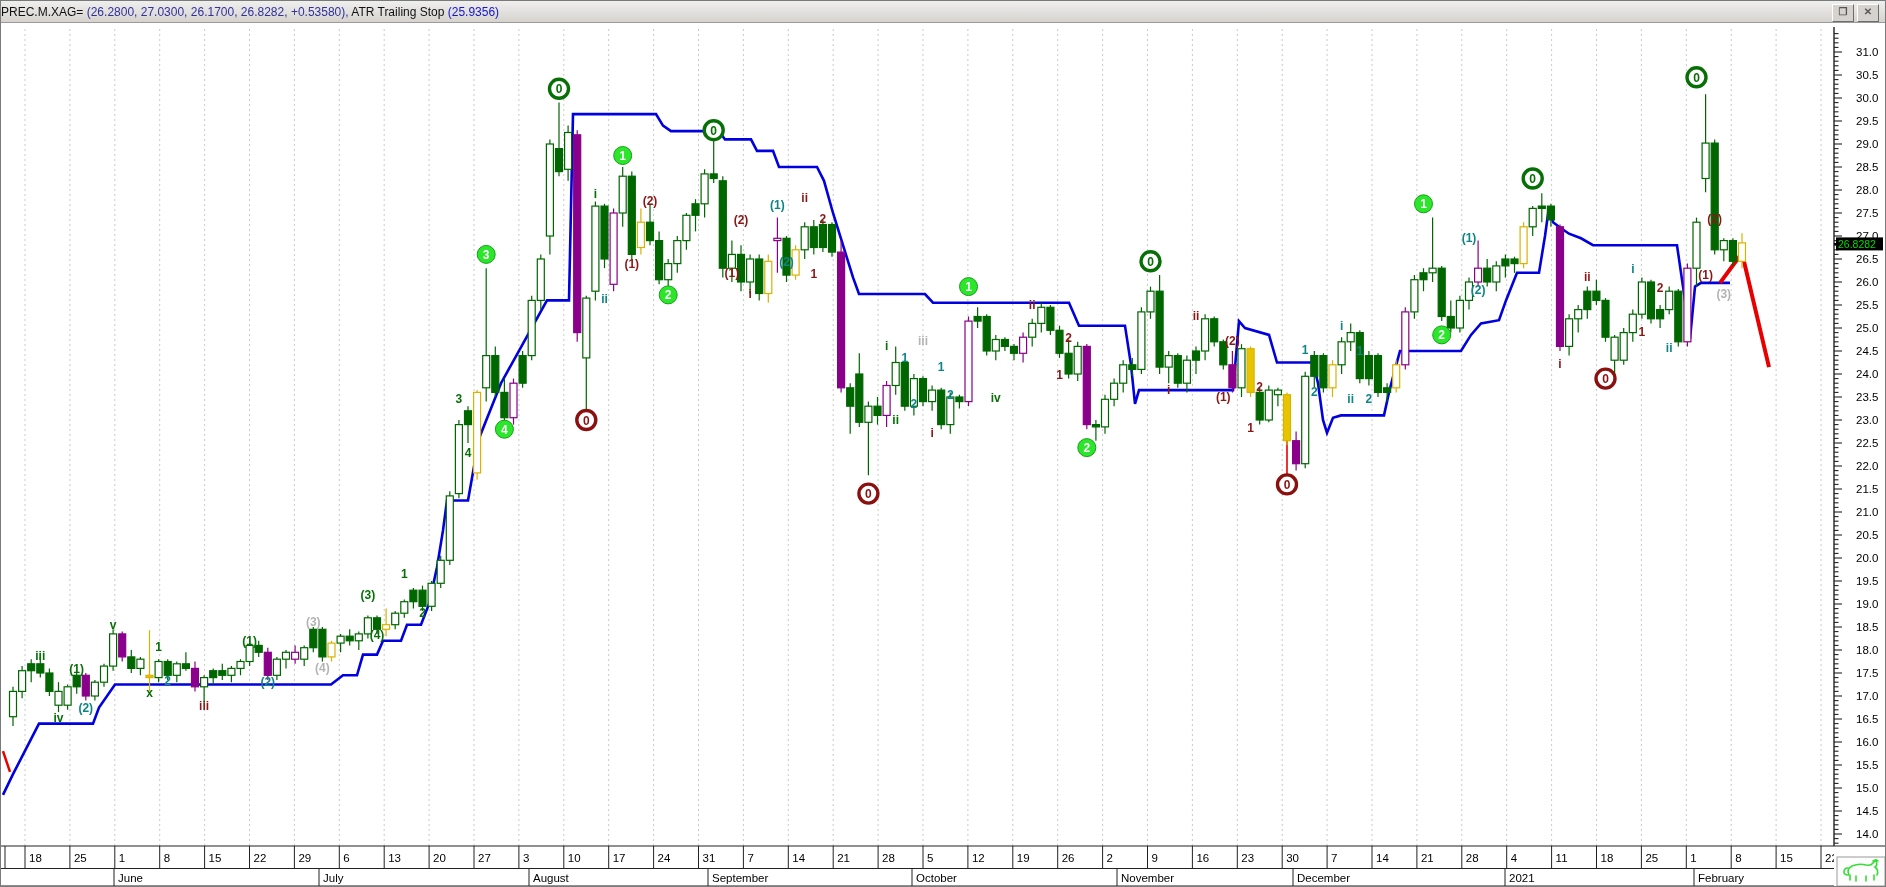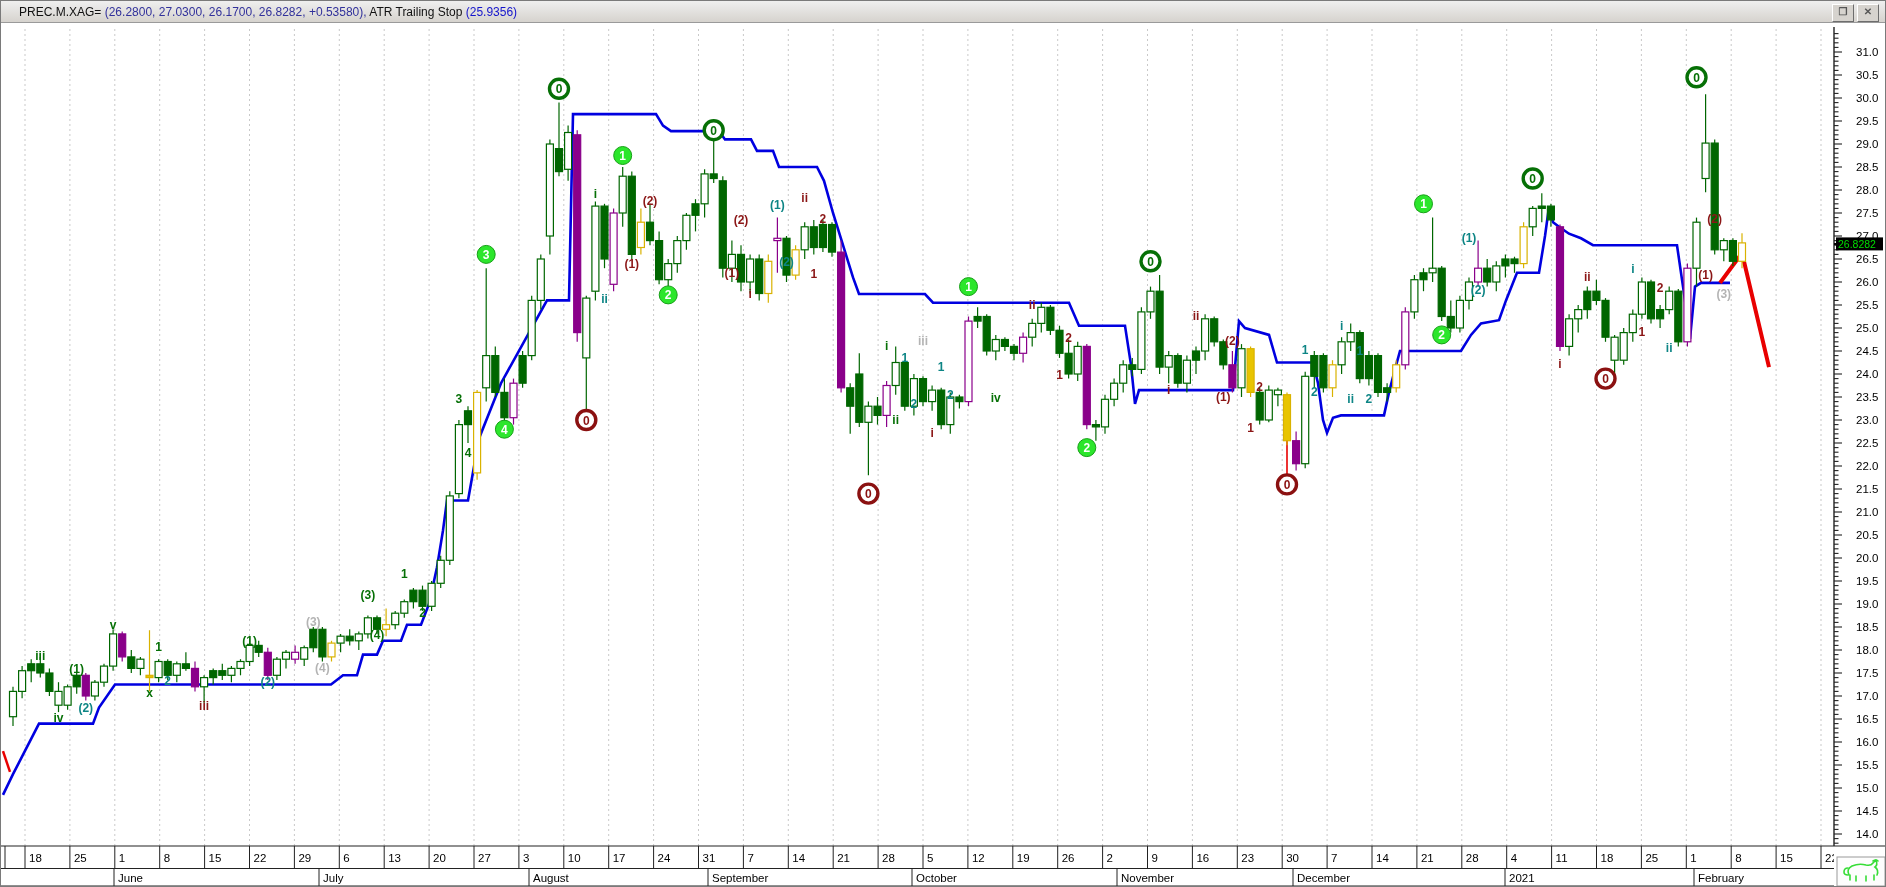--- a/index.html
+++ b/index.html
@@ -1,18 +1,18 @@
 <!DOCTYPE html>
 <html><head>
 <meta charset="utf-8">
 <style>
   html,body{margin:0;padding:0;background:#9a9a9a;font-family:"Liberation Sans",sans-serif;}
   .window{position:relative;width:1886px;height:887px;background:#fff;border:1px solid #7a7a7a;box-sizing:border-box;overflow:hidden;}
   .titlebar{position:absolute;left:0;top:0;width:100%;height:22px;background:linear-gradient(#efefef,#d6d3ce);border-bottom:1px solid #9a9a9a;box-sizing:border-box;display:flex;align-items:center;}
-  .title-text{margin-left:18px;font-size:12px;white-space:nowrap;color:#000;}
+  .title-text{font-size:12px;white-space:nowrap;color:#000;}
   .title-text .sym{color:#111;}
   .title-text .quote{color:#31319b;}
   .title-text .ind{color:#111;}
   .title-text .indval{color:#1414cc;}
   .winbtns{position:absolute;right:6px;top:3px;display:flex;gap:3px;}
   .wbtn{width:20px;height:16px;background:#d6d3ce;border:1px solid;border-color:#fff #6d6d6d #6d6d6d #fff;font-size:10px;line-height:14px;text-align:center;color:#555;font-weight:bold;cursor:pointer;}
   .chartwrap{position:absolute;left:0;top:22px;width:1886px;height:865px;background:#fff;}
   svg text{font-family:"Liberation Sans",sans-serif;}
 </style>
 </head>

